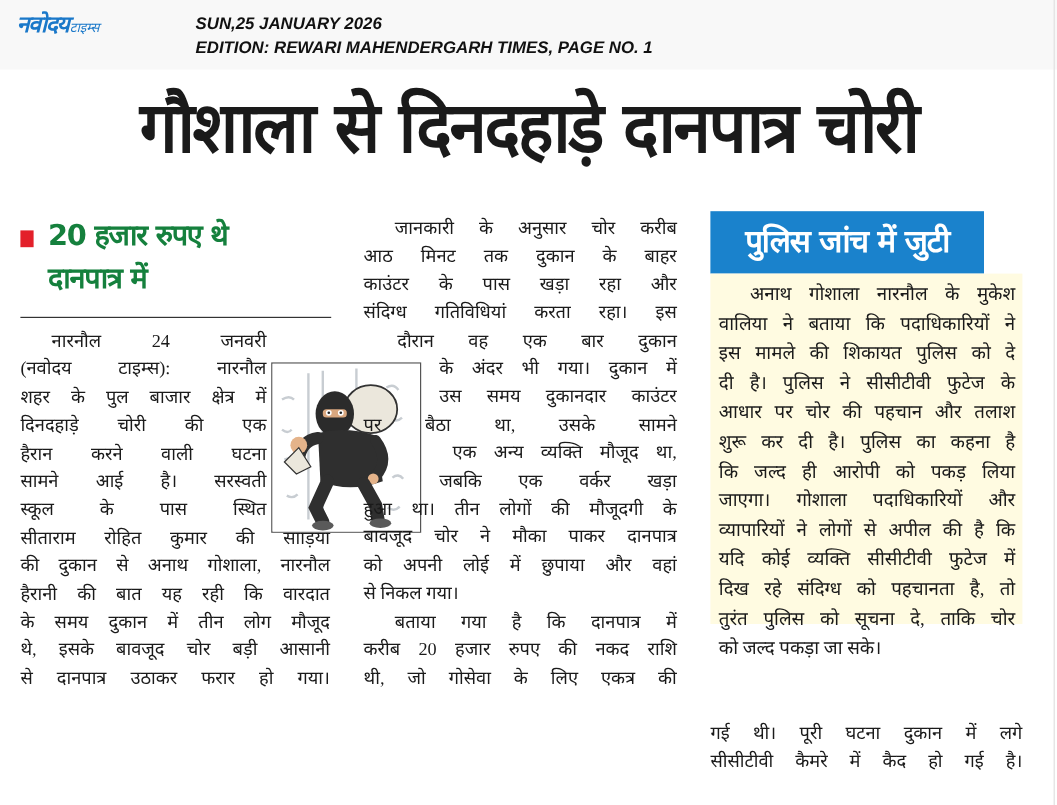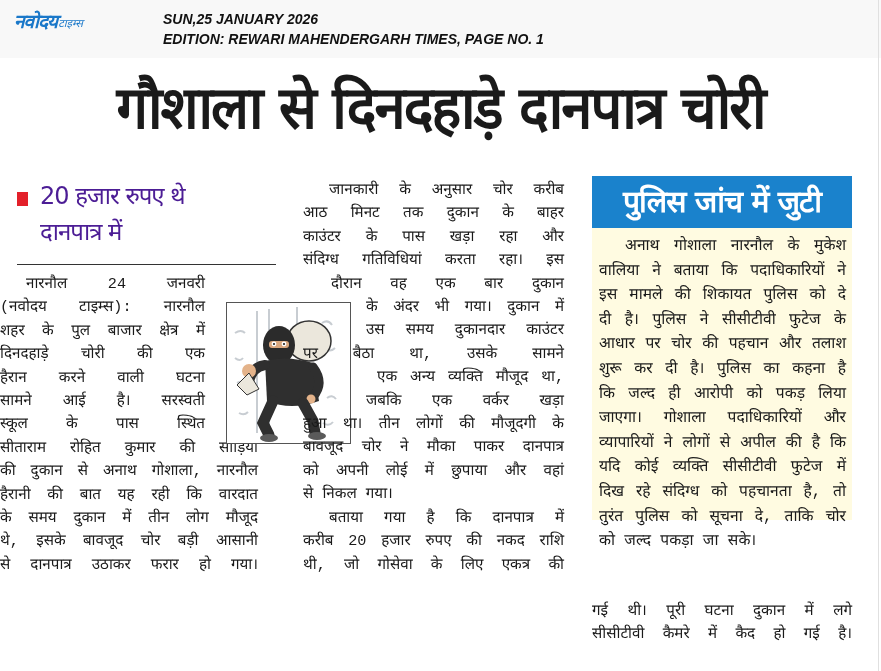--- a/index.html
+++ b/index.html
@@ -10,35 +10,35 @@
   .logo { position: absolute; left: 14px; top: 10px; height: 22px; display: flex; align-items: flex-end; }
   .logo .big { font-family: "DejaVu Sans", sans-serif; font-weight: bold; font-size: 19px; color: #1a78c9; letter-spacing: -1px; line-height: 22px; }
   .logo .small { font-family: "DejaVu Sans", sans-serif; font-size: 11px; color: #1a78c9; line-height: 16px; margin-left: 1px; }
   .meta { position: absolute; left: 163px; top: 9px; font-family: "Liberation Sans", sans-serif; font-weight: bold; font-size: 14px; line-height: 20px; color: #111; }
 
   .headline { position: absolute; left: 0; top: 68px; width: 881px; text-align: center; font-family: "DejaVu Sans", sans-serif; font-weight: bold; font-size: 56px; line-height: 80px; color: #1a1a1a; letter-spacing: -2px; transform: scaleY(1.05); }
 
   .col1 { position: absolute; left: 17px; top: 178px; width: 258px; }
   .subhead { display: flex; align-items: flex-start; }
   .red-square { width: 11px; height: 14px; background: #e3202a; margin-top: 14px; margin-right: 12px; flex: none; }
-  .subhead-text { font-family: "DejaVu Sans", sans-serif; font-weight: normal; font-size: 24px; line-height: 36px; color: #4c1d95; letter-spacing: -1px; }
+  .subhead-text { font-family: "DejaVu Sans", sans-serif; font-weight: bold; font-size: 24px; line-height: 36px; color: #15803d; letter-spacing: -1px; }
   .divider { position: absolute; left: 17px; top: 264px; width: 259px; height: 1px; background: #333; }
 
-  .body-text { font-family: Liberation Mono, monospace; font-size: 15.2px; line-height: 23.4px; color: #1a1a1a; text-align: justify; }
+  .body-text { font-family: Liberation Serif, serif; font-size: 15.2px; line-height: 23.4px; color: #1a1a1a; text-align: justify; }
 
-  .col1-body { position: absolute; left: 0; top: 273px; width: 258px; }
+  .col1-body { position: absolute; left: 17px; top: 273px; width: 258px; }
   .line { display: block; white-space: nowrap; text-align-last: justify; text-align: justify; }
   .line.last { text-align-last: left; }
   .indent { padding-left: 26px; }
 
   .thief-box { position: absolute; left: 226px; top: 302px; width: 125px; height: 142px; border: 1px solid #555; background: #fff; overflow: hidden; }
 
   .col2-body { position: absolute; left: 303px; top: 179px; width: 261px; }
 
-  .box-header { position: absolute; left: 592px; top: 176px; width: 260px; height: 52px; background: #1a82cc; color: #ffffff; font-family: "DejaVu Sans", sans-serif; font-weight: bold; font-size: 30px; line-height: 52px; text-align: center; letter-spacing: -1px; }
+  .box-header { position: absolute; left: 592px; top: 176px; width: 228px; height: 52px; background: #1a82cc; color: #ffffff; font-family: "DejaVu Sans", sans-serif; font-weight: bold; font-size: 26px; line-height: 52px; text-align: center; letter-spacing: -1px; }
   .box-body { position: absolute; left: 592px; top: 228px; width: 260px; height: 292px; background: #fffbe1; padding: 6px 6px 0 7px; }
   .box-body .body-text { font-size: 15.6px; line-height: 24.6px; }
 
   .col3-after { position: absolute; left: 592px; top: 600px; width: 260px; }
   .page-edge { position: absolute; left: 878px; top: 0; width: 1px; height: 671px; background: #e0e0e0; }
 </style>
 </head>
 <body>
 
 <div class="topbar">

